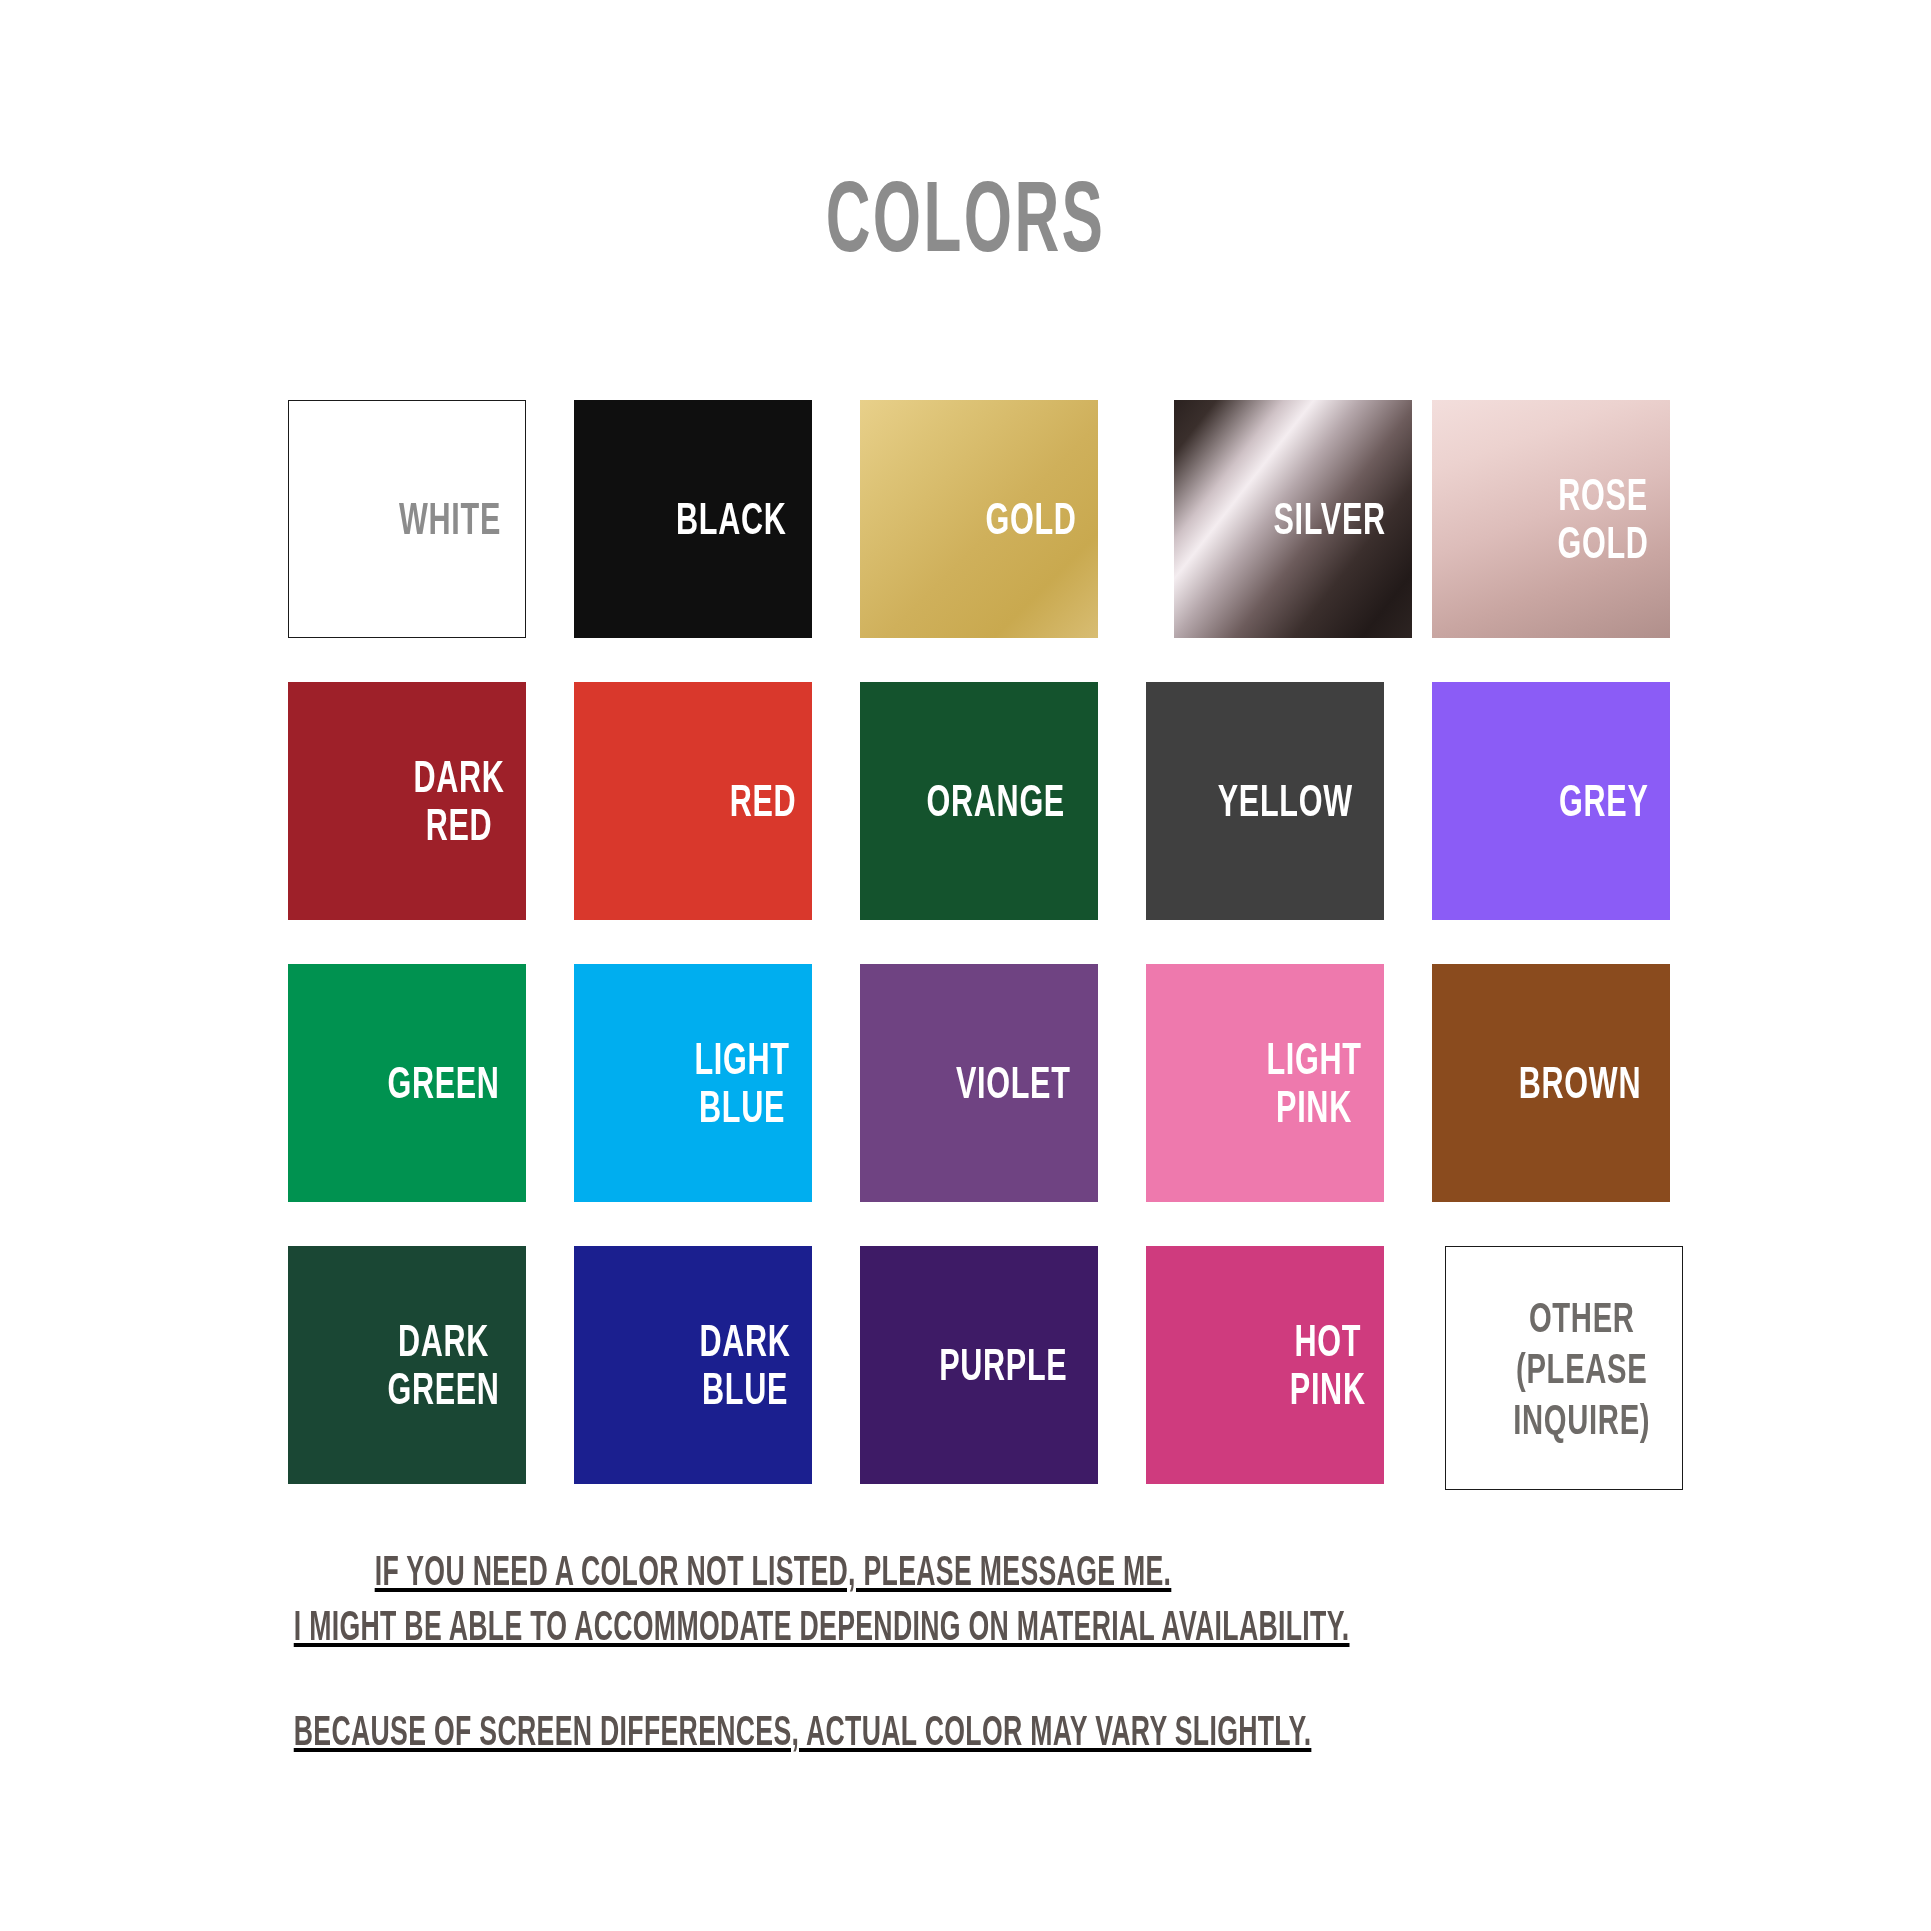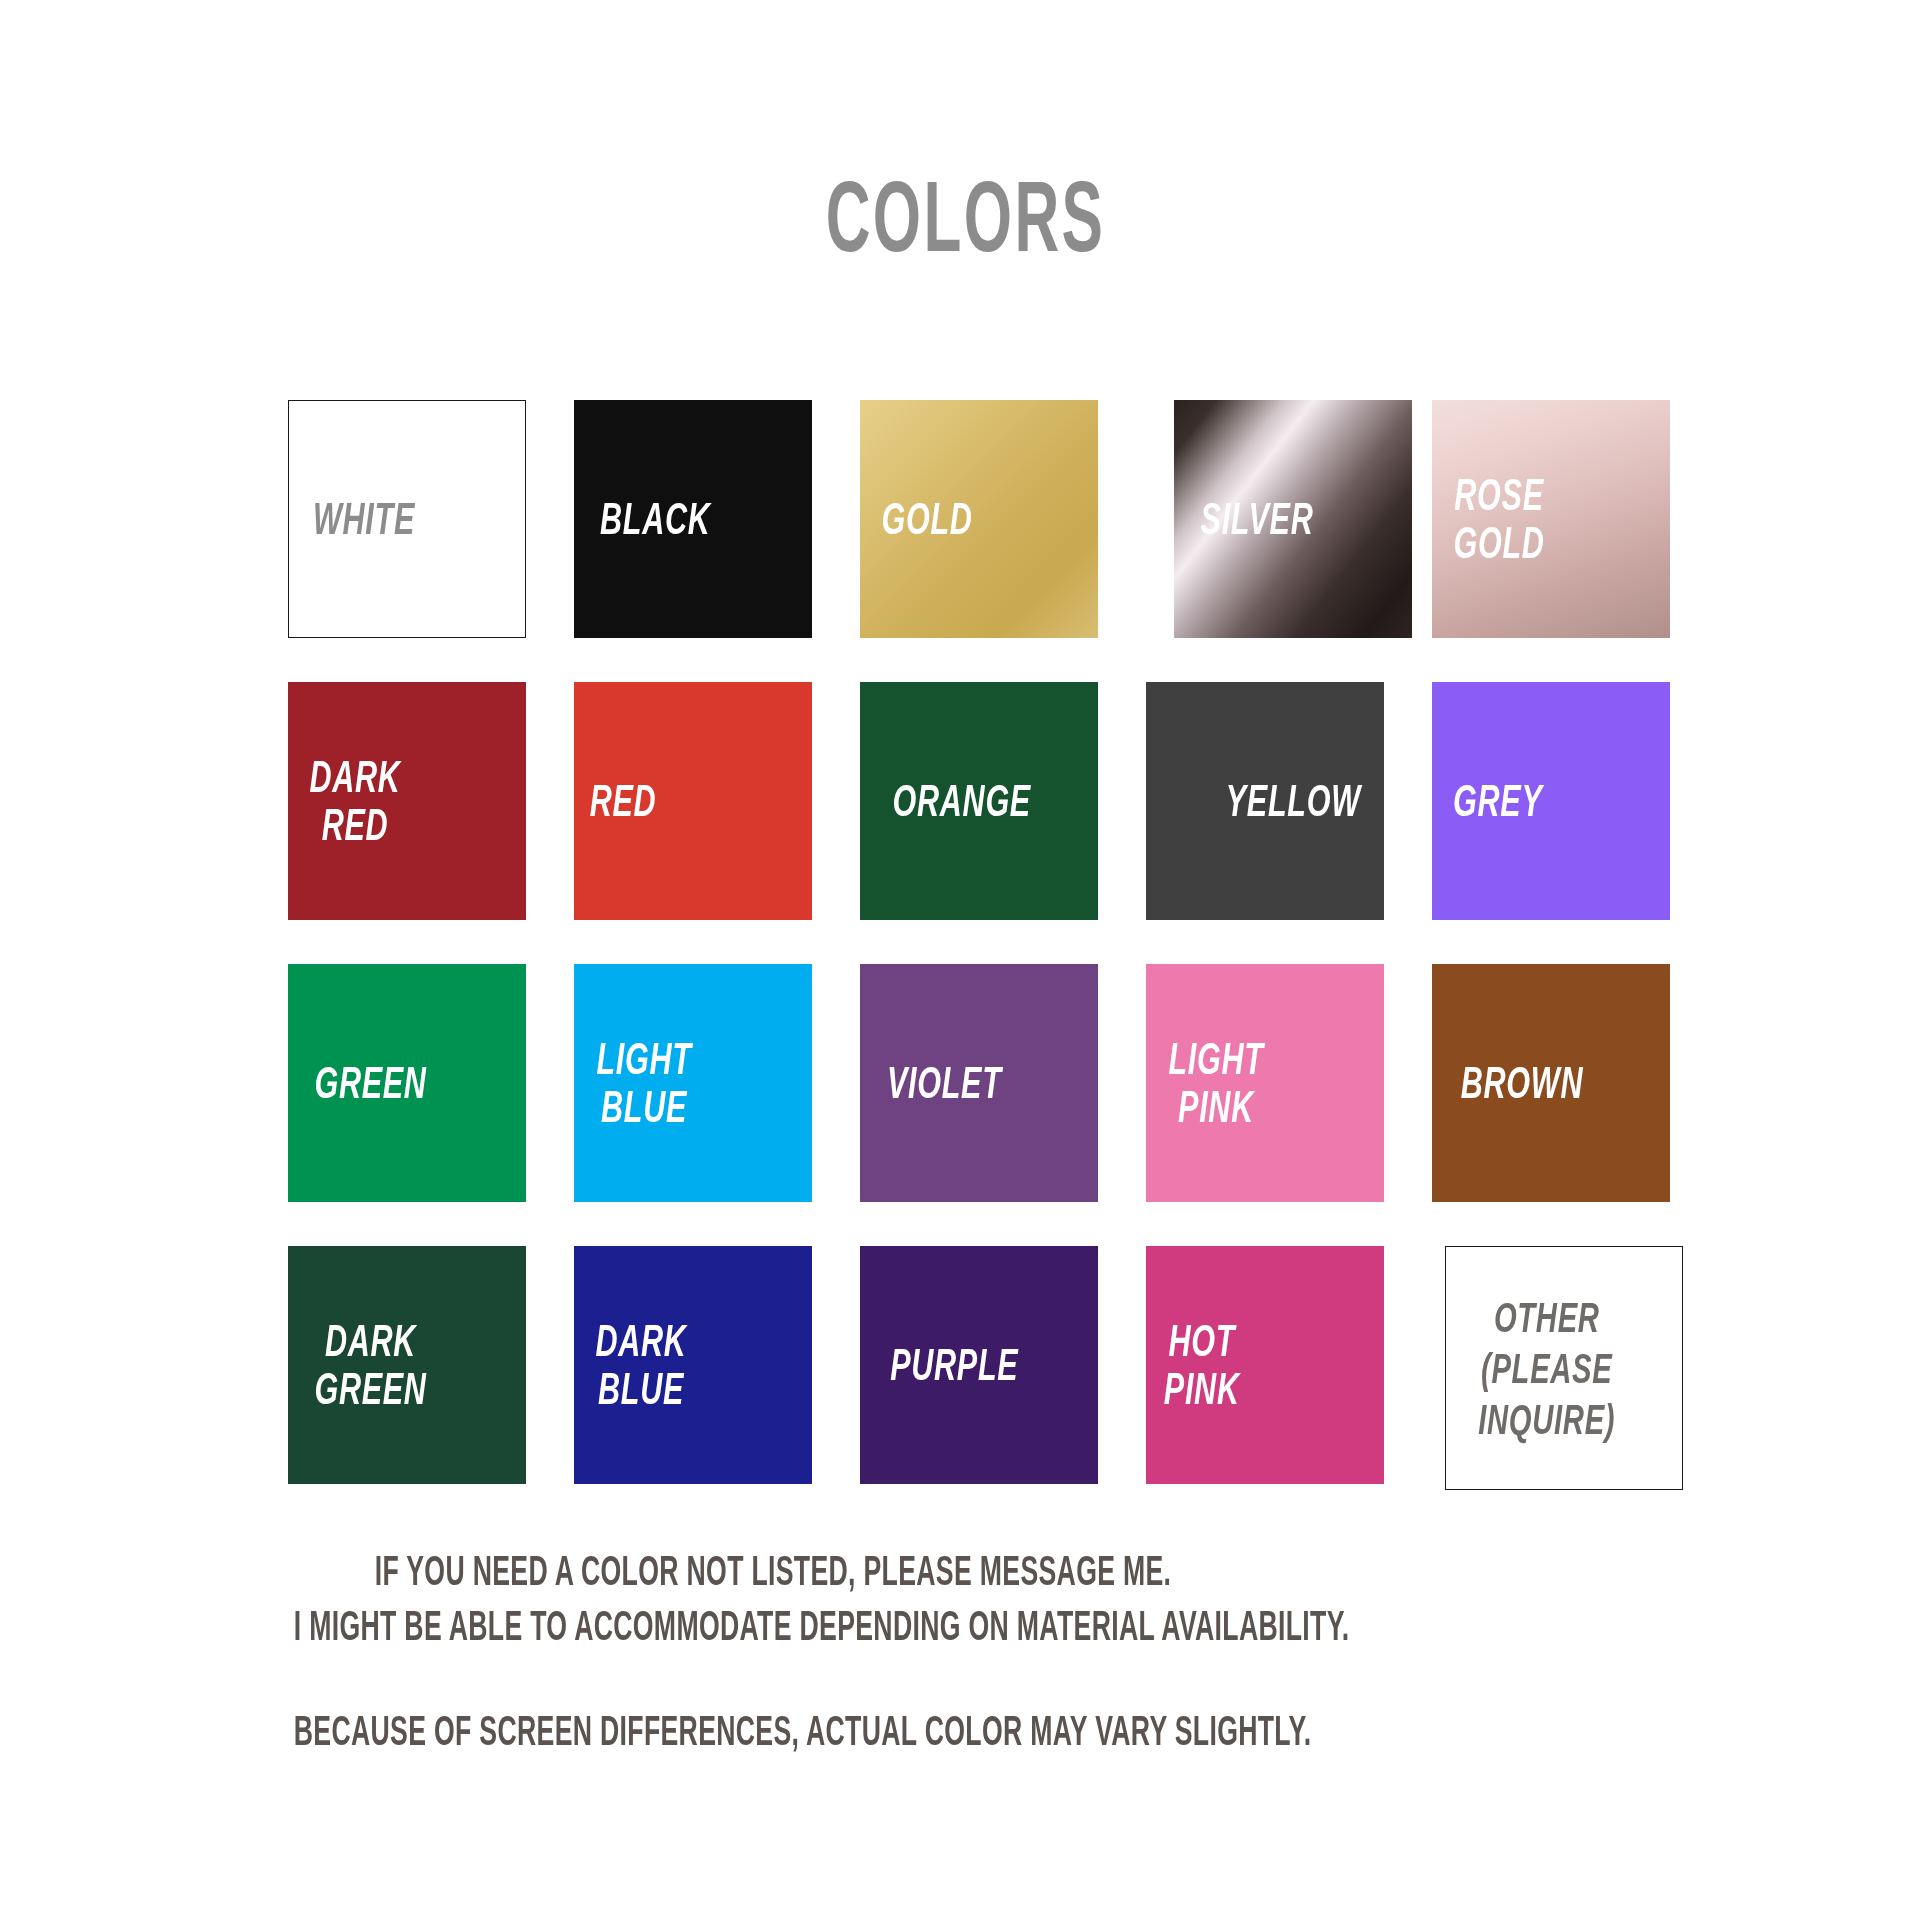--- a/index.html
+++ b/index.html
@@ -51,23 +51,22 @@
     grid-row-gap: 44px;
   }
 
   .swatch {
     position: relative;
     width: 238px;
     height: 238px;
     box-sizing: border-box;
     display: flex;
     align-items: center;
-    justify-content: flex-start;
+    justify-content: flex-end;
     overflow: hidden;
-    font-style: italic;
   }
 
   .swatch-label {
     display: block;
     text-align: center;
     font-weight: 700;
     font-size: 45px;
     line-height: 48px;
     letter-spacing: 1px;
     color: #ffffff;
@@ -94,20 +93,21 @@
     line-height: 51px;
   }
 
   
   .footer {
     position: absolute;
     left: 0;
     top: 1543px;
     width: 1546px;
     text-align: center;
+    text-decoration: underline;
   }
   .footer-line {
     font-size: 43px;
     line-height: 55px;
     font-weight: 700;
     color: #5b5350;
     letter-spacing: 0.5px;
     transform: scaleX(0.62);
     transform-origin: center center;
     white-space: nowrap;

